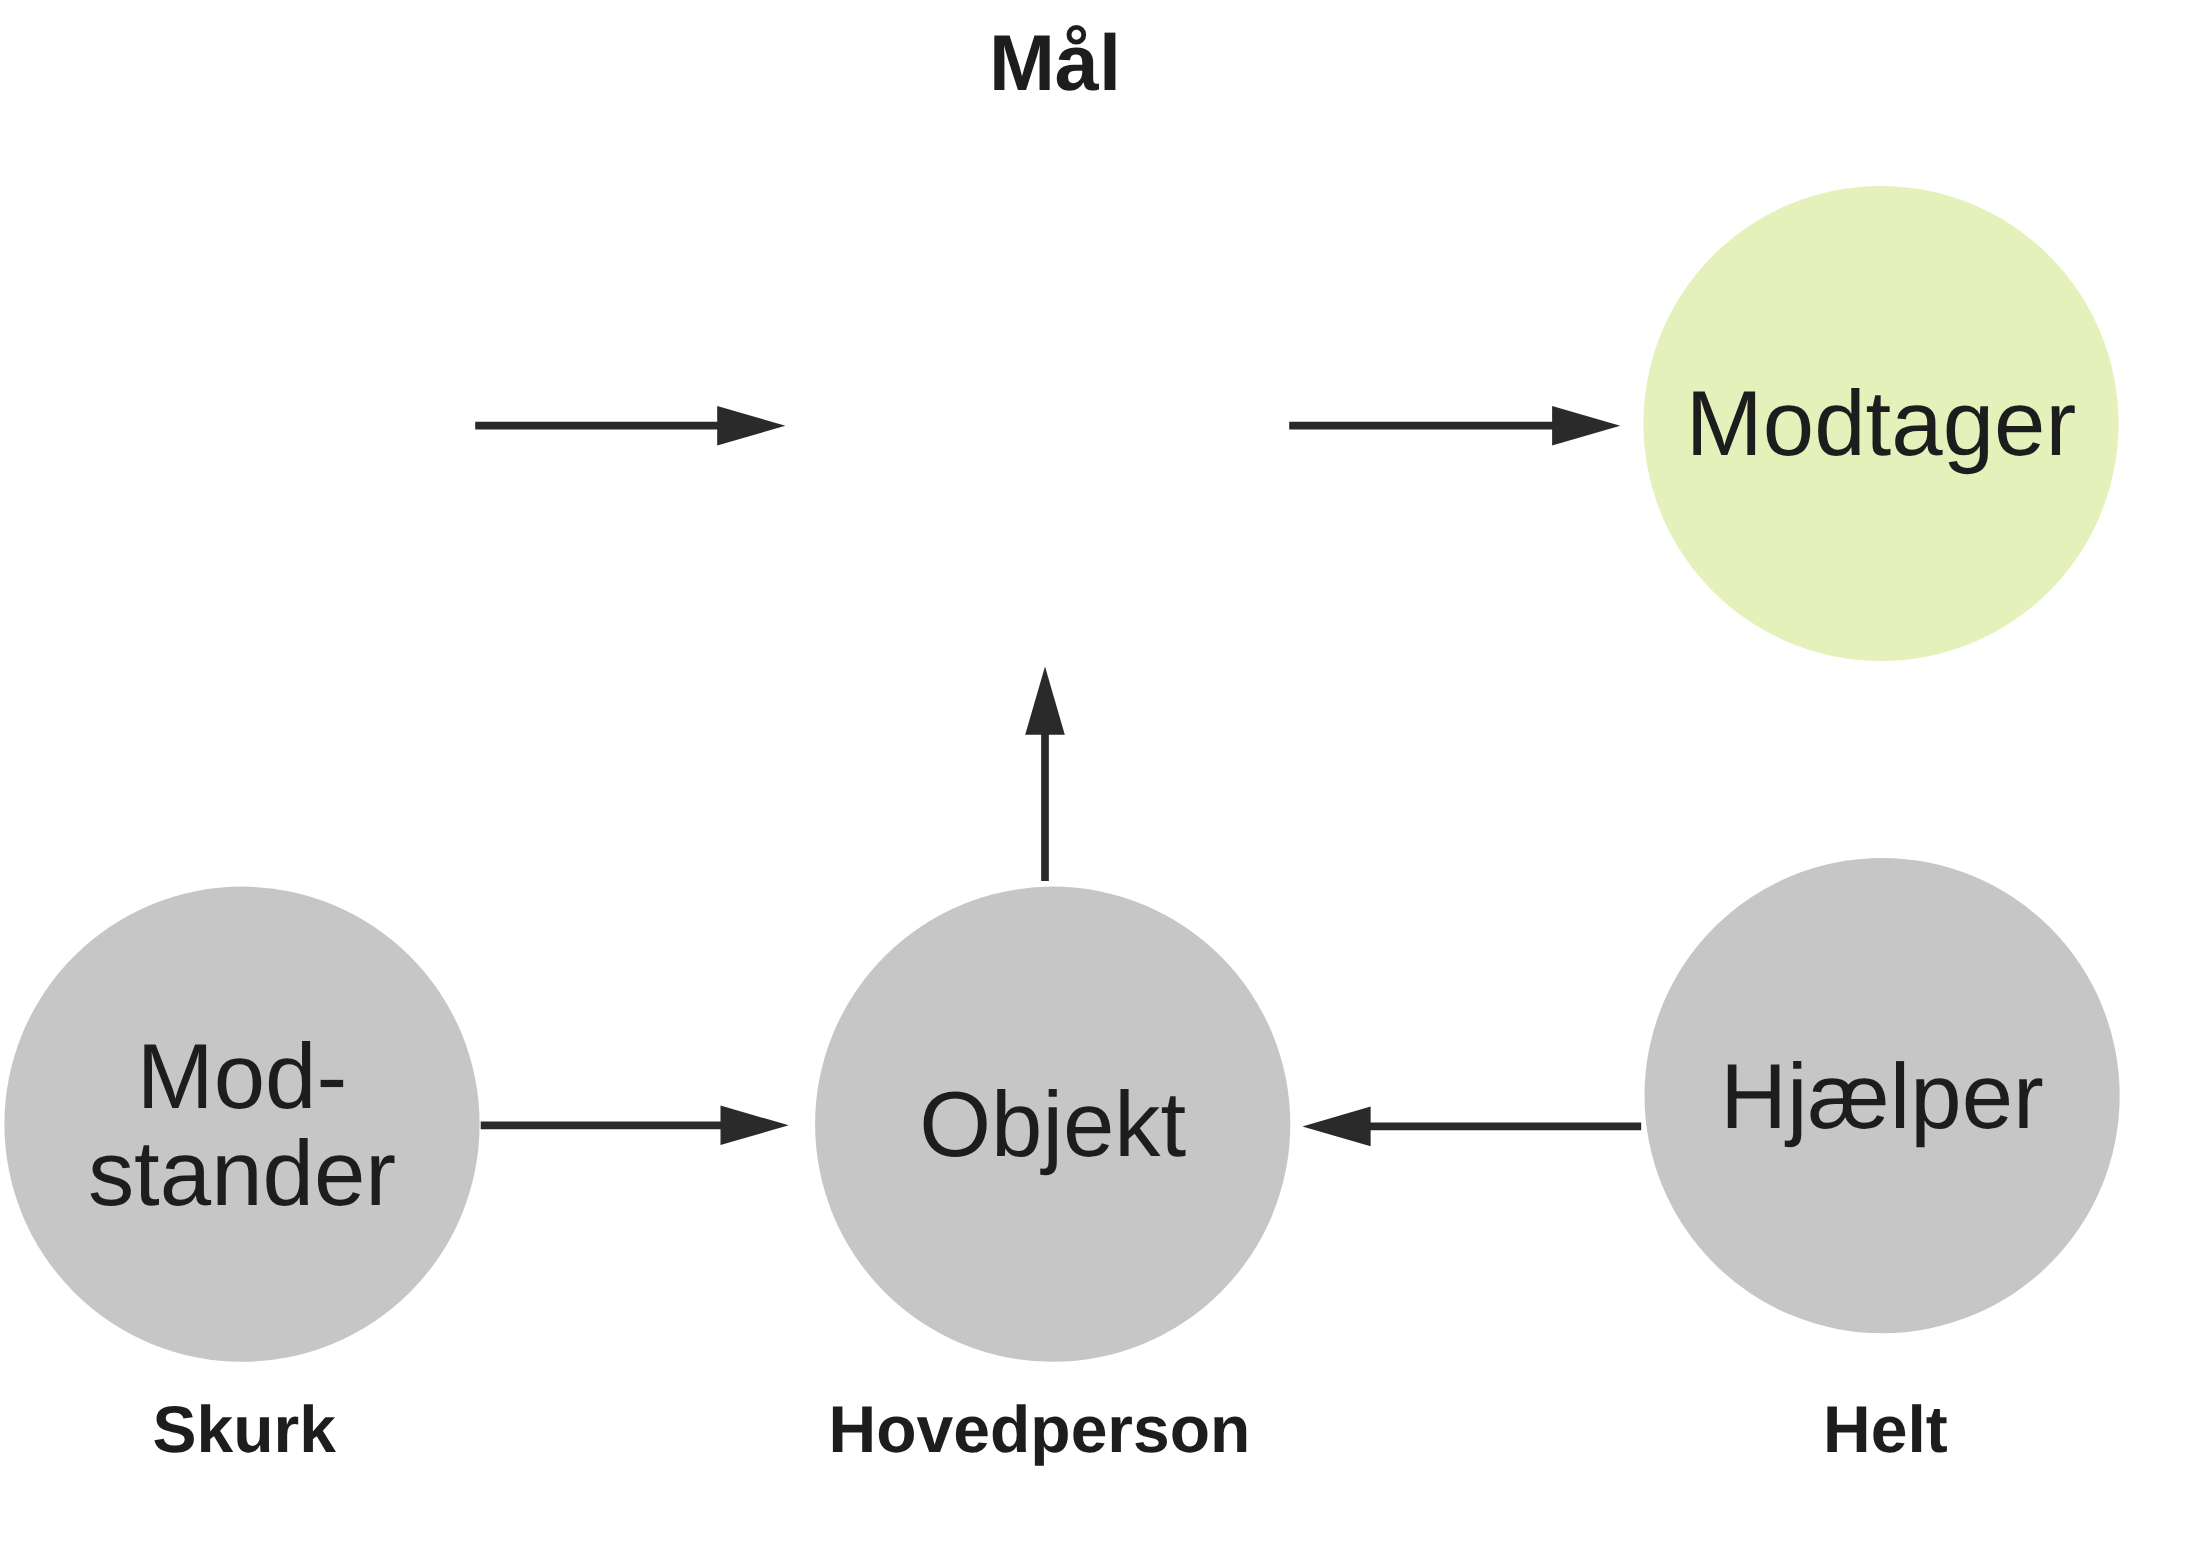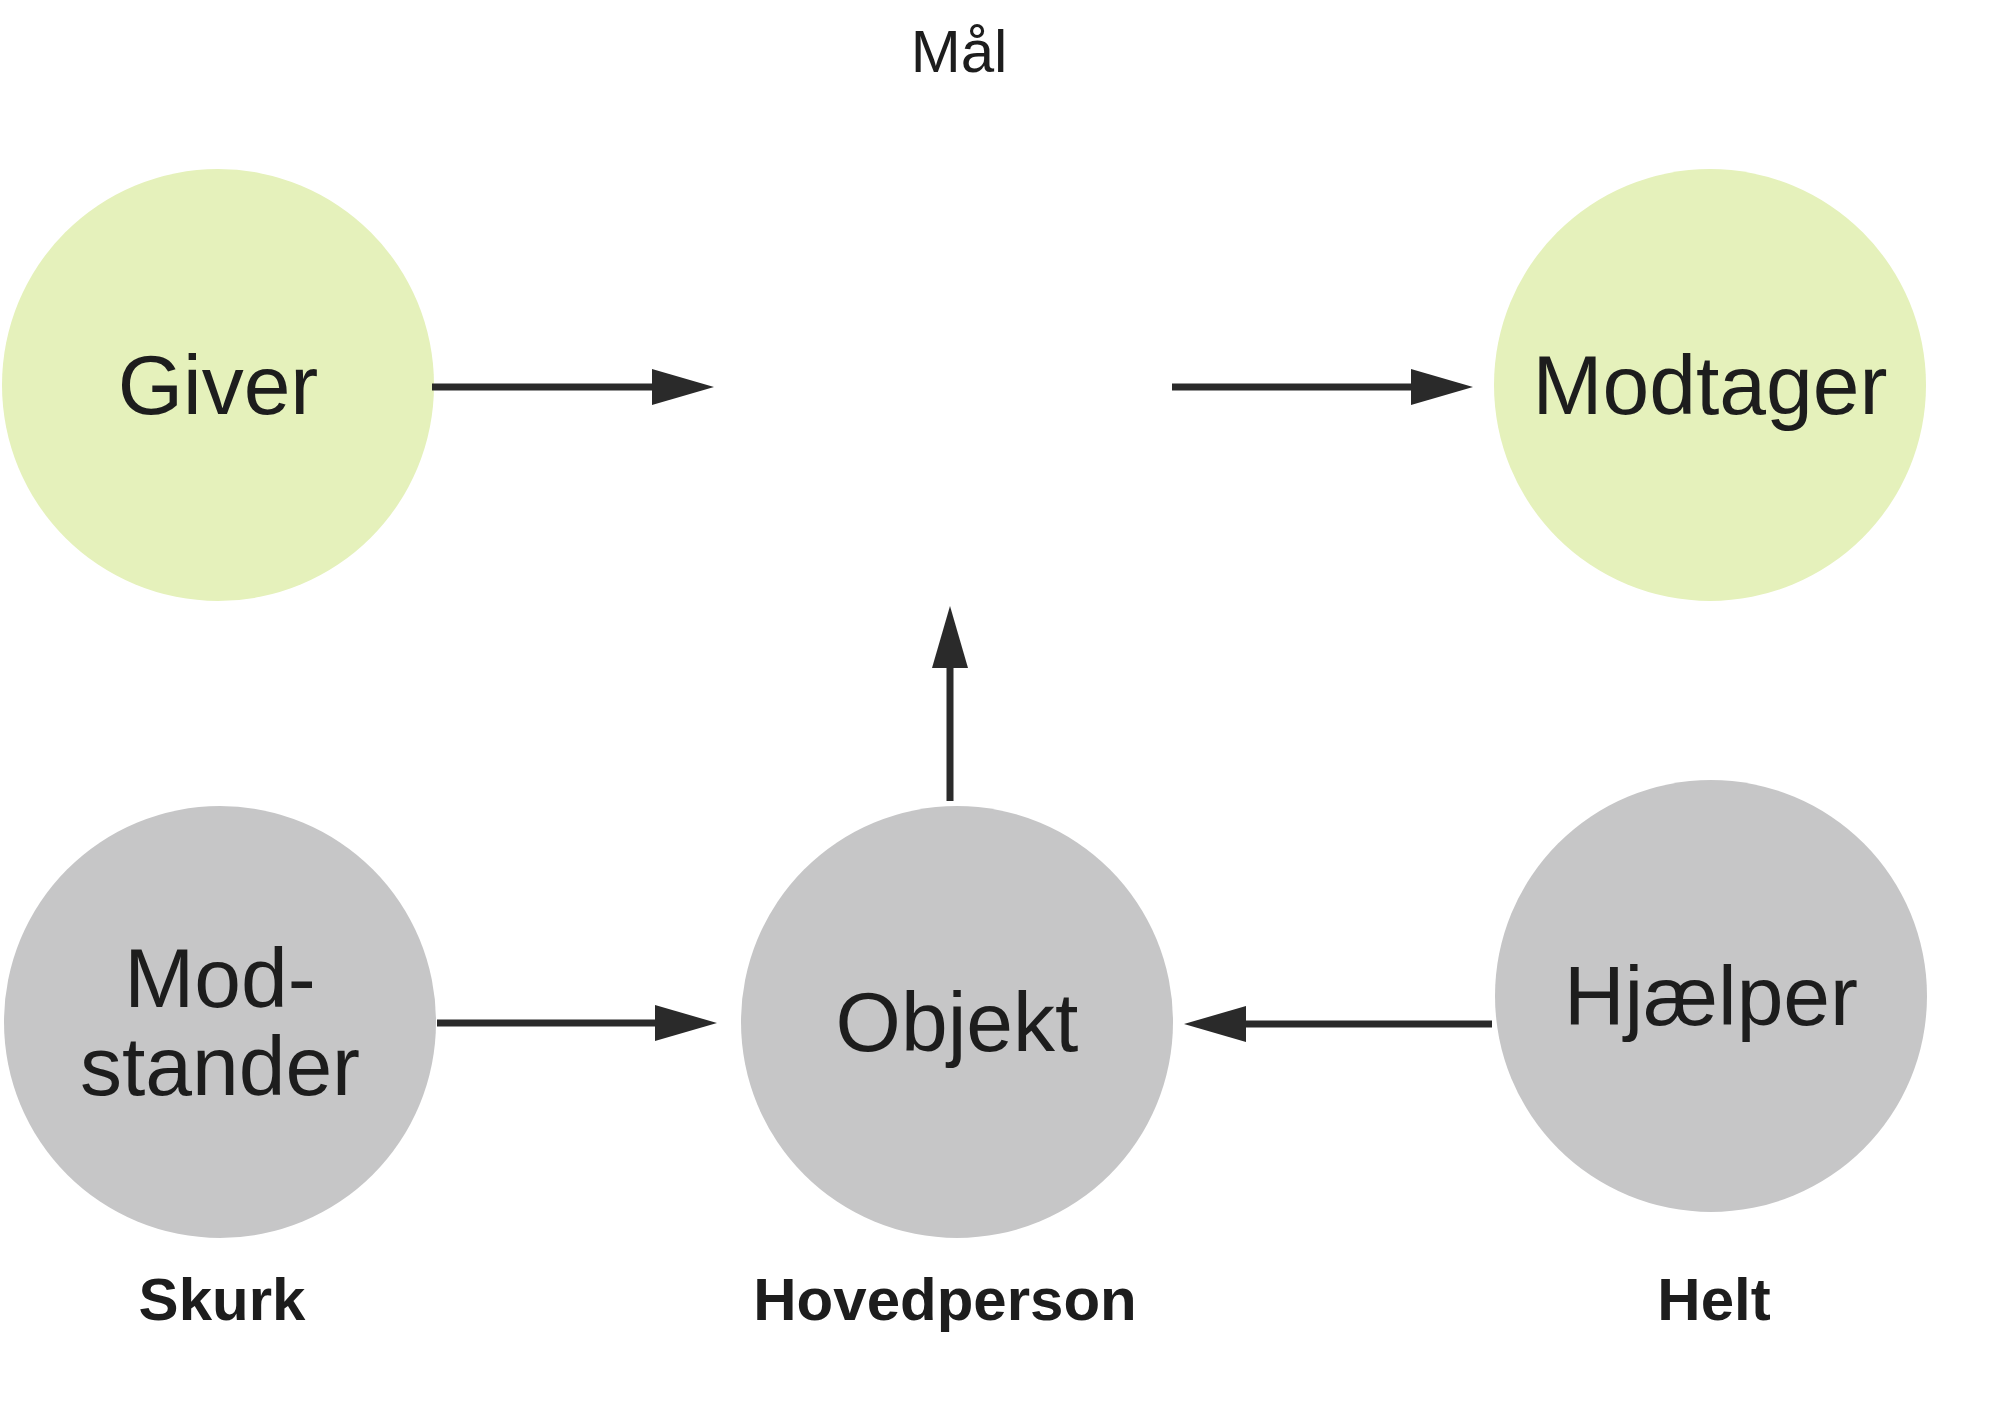--- a/index.html
+++ b/index.html
@@ -16,22 +16,22 @@
     width: 2000px;
     height: 1422px;
     background: var(--background);
     font-family: "Liberation Sans", sans-serif;
     overflow: hidden;
   }
   .title {
     position: absolute;
     top: 22px;
     transform: translateX(-50%);
-    font-size: 60px;
-    font-weight: 400;
+    font-size: 72px;
+    font-weight: 700;
     color: var(--text);
     white-space: nowrap;
     line-height: 1.0;
   }
   .node {
     position: absolute;
     width: 432px;
     height: 432px;
     border-radius: 50%;
     display: flex;
@@ -68,23 +68,20 @@
   .arrow-shaft { stroke: var(--arrow); stroke-width: 7; fill: none; }
   .arrow-head  { fill: var(--arrow); stroke: none; }
 </style>
 </head>
 <body>
 
 <div class="canvas">
 
   <div class="title" style="left: 959px;">Mål</div>
 
-  <div class="node green" style="left: 2px; top: 169px;">
-    <span class="node-label">Giver</span>
-  </div>
 
 
   <div class="node green" style="left: 1494px; top: 169px;">
     <span class="node-label">Modtager</span>
   </div>
 
   <div class="node gray" style="left: 4px; top: 806px;">
     <span class="node-label">Mod-
 stander</span>
   </div>

